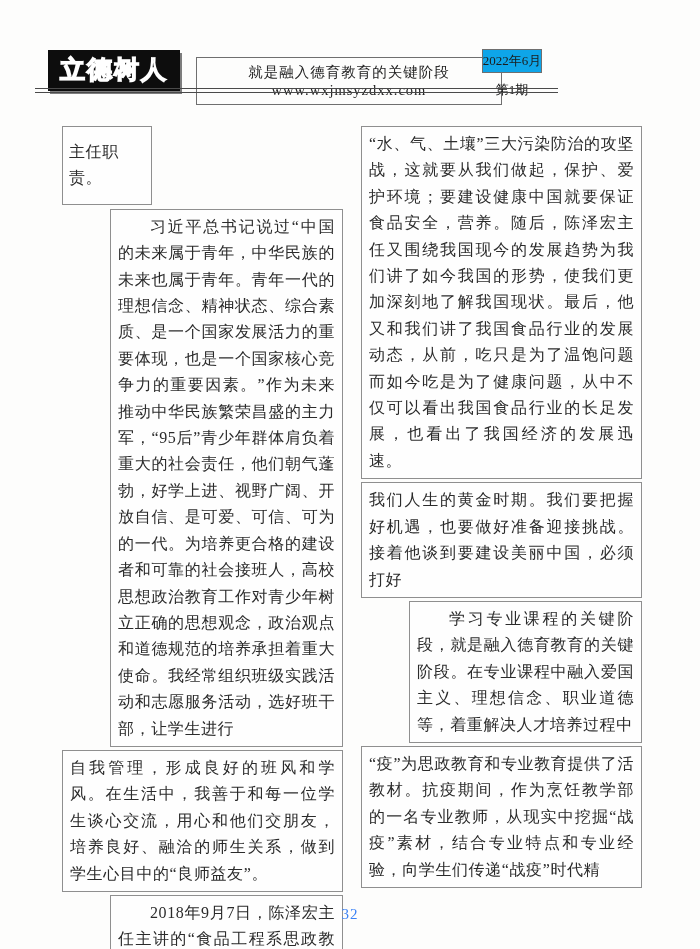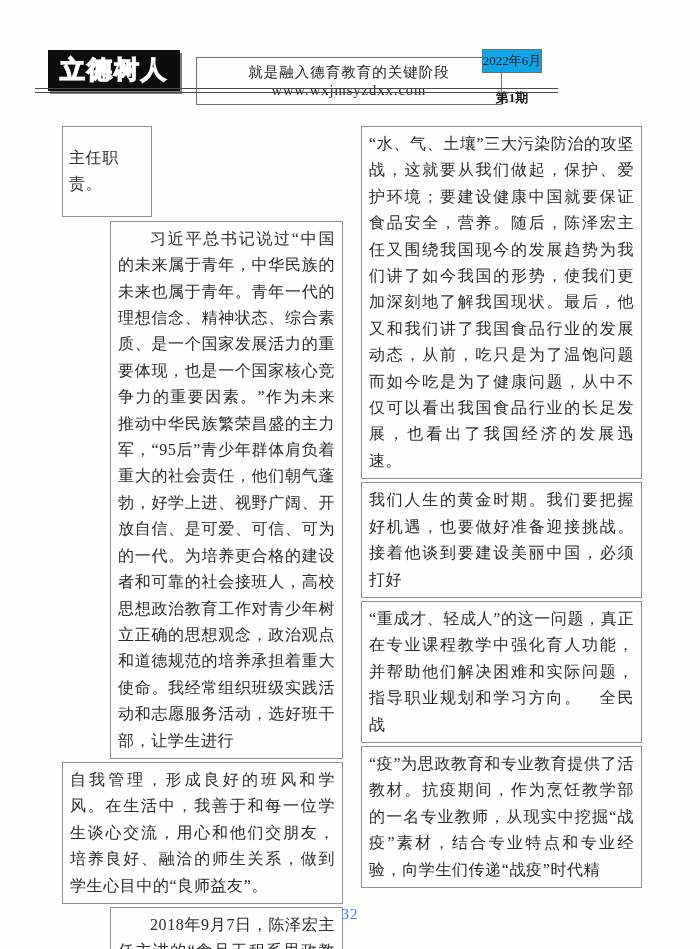--- a/index.html
+++ b/index.html
@@ -33,21 +33,21 @@
     border:1px solid #6f6f6f;
     padding:5px 6px;
     text-align:center;
     font-size:14.5px;letter-spacing:1px;color:#222;
   }
   .issue{position:absolute;right:30px;top:49px;width:92px;text-align:center;}
   .issue-date{
     display:inline-block;border:1px solid #6f6f6f;
     font-size:13px;padding:2px 0;color:#1c1c1c;background:#0ea5e9;
   }
-  .issue-no{font-size:13px;font-weight:bold;margin-top:16px;color:#111;}
+  .issue-no{font-size:13px;font-weight:normal;margin-top:8px;color:#111;}
   .double-line{
     position:absolute;left:35px;right:30px;top:88px;height:3px;
     border-top:1.6px solid #4a4a4a;border-bottom:1px solid #4a4a4a;
   }
 
   
   .columns{
     position:absolute;top:126px;left:62px;width:580px;
     display:flex;gap:18px;align-items:flex-start;
   }
@@ -59,21 +59,21 @@
     padding:4px 7px;
     margin-bottom:3px;
     font-size:16px;
     line-height:26.4px;
     letter-spacing:0.6px;
     text-align:justify;
     text-justify:inter-character;
     color:#2b2b2b;
   }
   .tbox.indent{text-indent:2em;margin-left:48px;}
-  .tbox.small{width:90px;padding:18px 6px;margin-bottom:4px;text-align:left;}
+  .tbox.small{width:90px;padding:12px 6px;margin-bottom:4px;text-align:left;}
 
   
   .lb2{min-height:433px;}
   .lb3{min-height:128px;}
   .lb4{min-height:157px;}
   .rb1{min-height:84px;}
   .rb2{min-height:318px;}
   .rb3{min-height:106px;}
   .rb4{min-height:113px;}
   .rb5{min-height:121px;}
@@ -106,21 +106,21 @@
     <div class="col">
       <div class="tbox small">主任职责。</div>
       <div class="tbox indent lb2">习近平总书记说过“中国的未来属于青年，中华民族的未来也属于青年。青年一代的理想信念、精神状态、综合素质、是一个国家发展活力的重要体现，也是一个国家核心竞争力的重要因素。”作为未来推动中华民族繁荣昌盛的主力军，“95后”青少年群体肩负着重大的社会责任，他们朝气蓬勃，好学上进、视野广阔、开放自信、是可爱、可信、可为的一代。为培养更合格的建设者和可靠的社会接班人，高校思想政治教育工作对青少年树立正确的思想观念，政治观点和道德规范的培养承担着重大使命。我经常组织班级实践活动和志愿服务活动，选好班干部，让学生进行</div>
       <div class="tbox lb3">自我管理，形成良好的班风和学风。在生活中，我善于和每一位学生谈心交流，用心和他们交朋友，培养良好、融洽的师生关系，做到学生心目中的“良师益友”。</div>
       <div class="tbox indent lb4">2018年9月7日，陈泽宏主任主讲的“食品工程系思政教育专题讲座暨形势与政策”顺利召开。会上，陈泽宏主任主要围绕“十九大”这一主题展开演讲。首先，他说了三个时间点：2020年、2035年、2049年，这是</div>
     </div>
 
     <div class="col">
       <div class="tbox rb2">“水、气、土壤”三大污染防治的攻坚战，这就要从我们做起，保护、爱护环境；要建设健康中国就要保证食品安全，营养。随后，陈泽宏主任又围绕我国现今的发展趋势为我们讲了如今我国的形势，使我们更加深刻地了解我国现状。最后，他又和我们讲了我国食品行业的发展动态，从前，吃只是为了温饱问题而如今吃是为了健康问题，从中不仅可以看出我国食品行业的长足发展，也看出了我国经济的发展迅速。</div>
       <div class="tbox rb1">我们人生的黄金时期。我们要把握好机遇，也要做好准备迎接挑战。接着他谈到要建设美丽中国，必须打好</div>
-      <div class="tbox rb4">“重成才、轻成人”的这一问题，真正在专业课程教学中强化育人功能，并帮助他们解决困难和实际问题，指导职业规划和学习方向。　全民战</div>
+      <div class="tbox indent rb3">学习专业课程的关键阶段，就是融入德育教育的关键阶段。在专业课程中融入爱国主义、理想信念、职业道德等，着重解决人才培养过程中</div>
       <div class="tbox rb5">“疫”为思政教育和专业教育提供了活教材。抗疫期间，作为烹饪教学部的一名专业教师，从现实中挖掘“战疫”素材，结合专业特点和专业经验，向学生们传递“战疫”时代精</div>
     </div>
 
   </div>
 
   <div class="pageno">32</div>
 
 </div>
 
 </body></html>

